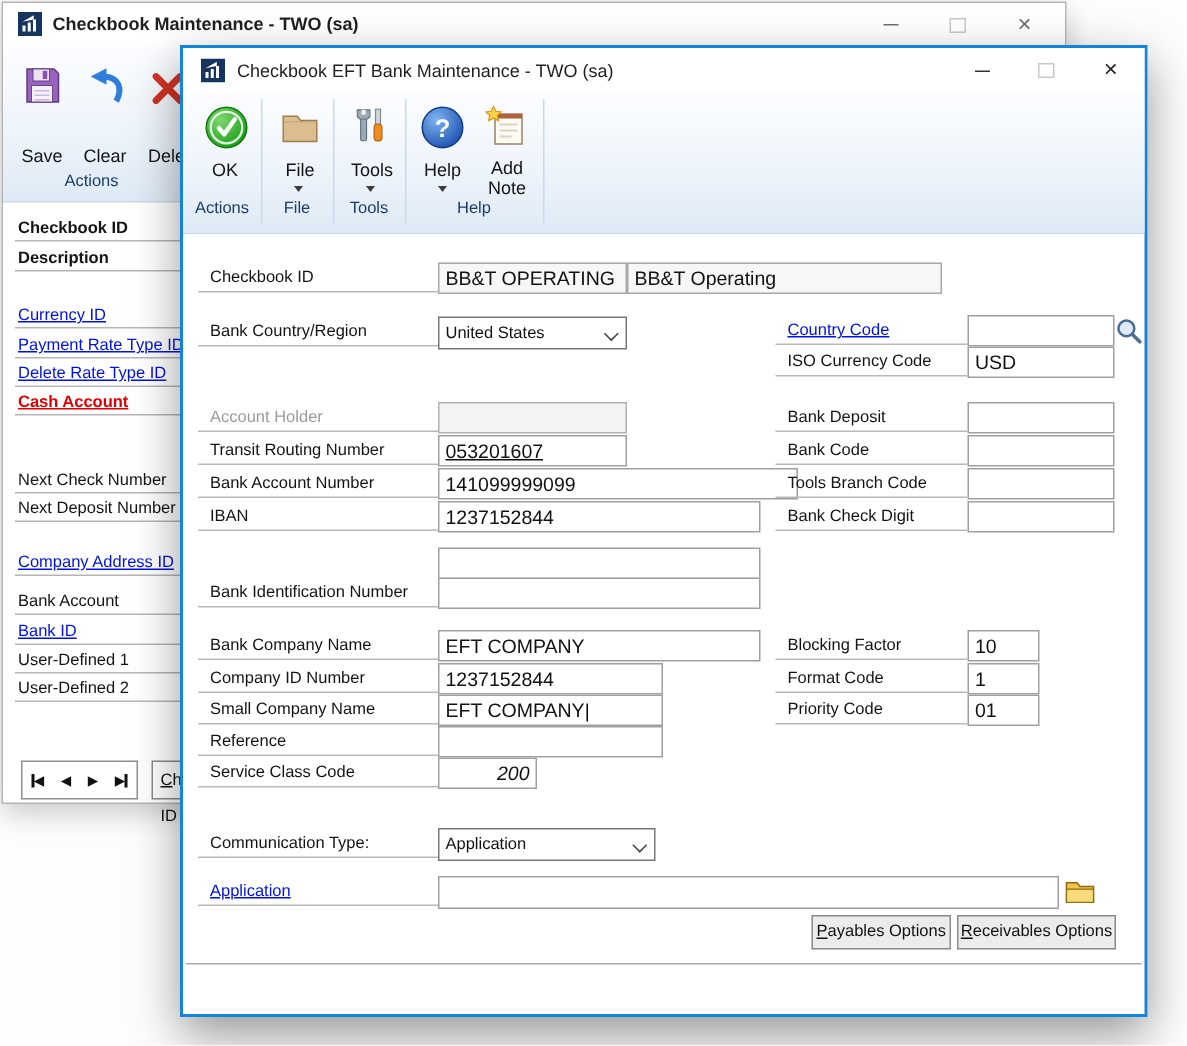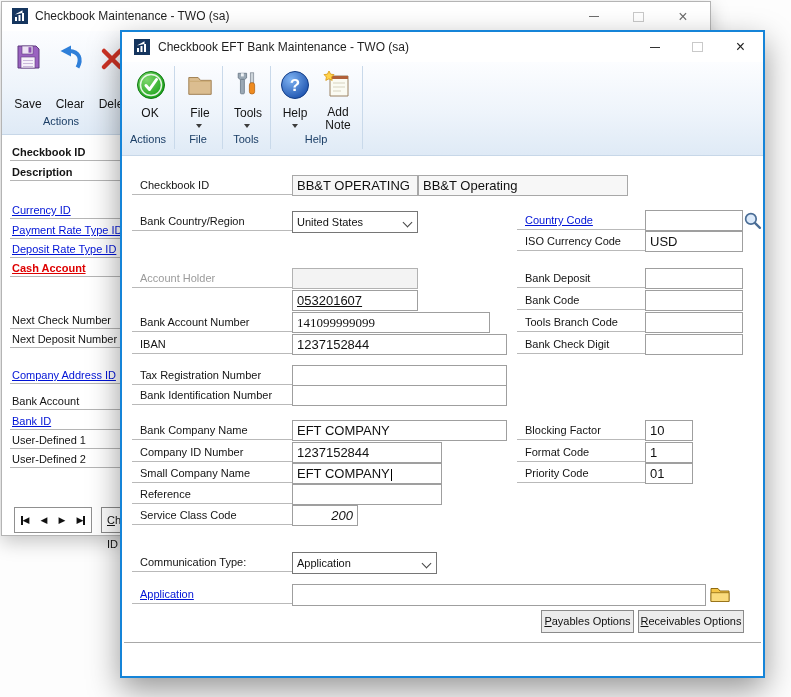--- a/index.html
+++ b/index.html
@@ -5,21 +5,21 @@
   html,body{margin:0;padding:0;background:#fdfdfd;font-family:"Liberation Sans",sans-serif;}
   .screen{position:relative;width:791px;height:697px;overflow:hidden;background:#fdfdfd;}
   .win{position:absolute;background:#fff;box-sizing:border-box;}
   .bg-win{left:1px;top:1px;width:710px;height:535px;border:1px solid #b4b4b4;box-shadow:0 6px 18px rgba(0,0,0,.22);z-index:1;}
   .fg-win{left:120px;top:30px;width:645px;height:648px;border:2px solid #1584d8;box-shadow:0 12px 30px rgba(0,0,0,.40);z-index:10;}
   .titlebar{position:absolute;left:0;top:0;right:0;height:30px;background:#fff;}
   .bg-win .titlebar{height:29px;}
   .appicon{position:absolute;left:12px;top:7px;width:16px;height:16px;}
   .bg-win .appicon{left:10px;top:6px;}
   .title{position:absolute;left:36px;top:0;line-height:30px;font-size:12px;color:#1f1f1f;white-space:nowrap;}
-  .bg-win .title{left:33px;line-height:29px;}
+  .bg-win .title{left:33px;line-height:29px;font-weight:bold;}
   .wbtn{position:absolute;top:0;height:100%;display:flex;align-items:center;justify-content:center;}
   .g-min{width:10px;height:0;border-top:1px solid #555;display:block;}
   .g-max{width:9px;height:8px;border:1px solid #c9c9c9;display:block;}
   .g-x{font-size:16px;color:#3c3c3c;line-height:1;}
   .bg-win .g-min{border-top-color:#6e6e6e;}
   .bg-win .g-x{color:#6e6e6e;}
   .ribbon{position:absolute;left:0;right:0;background:linear-gradient(180deg,#fcfdff 0%,#eef4fb 55%,#dfeaf6 100%);border-bottom:1px solid #c7d7e8;}
   .bg-ribbon{top:29px;height:103px;}
   .fg-ribbon{top:30px;height:93px;}
   .rb-label{position:absolute;font-size:12px;color:#141414;text-align:center;white-space:nowrap;}
@@ -103,21 +103,21 @@
       <span class="rb-label" style="left:92px;top:66px;width:44px;">Delete</span>
 
       <span class="grp-label" style="left:0;top:84px;width:118px;">Actions</span>
       <span class="rb-sep" style="left:118px;"></span>
     </div>
 
     <div class="srow req" style="top:142px;">Checkbook ID</div>
     <div class="srow req" style="top:162px;">Description</div>
     <div class="srow" style="top:200px;"><span class="lnk">Currency ID</span></div>
     <div class="srow" style="top:220px;"><span class="lnk">Payment Rate Type ID</span></div>
-    <div class="srow" style="top:239px;"><span class="lnk">Deposit Rate Type ID</span></div>
+    <div class="srow" style="top:239px;"><span class="lnk">Delete Rate Type ID</span></div>
     <div class="srow" style="top:258px;"><span class="req" style="text-decoration:underline;">Cash Account</span></div>
     <div class="srow" style="top:310px;">Next Check Number</div>
     <div class="srow" style="top:329px;">Next Deposit Number</div>
     <div class="srow" style="top:365px;"><span class="lnk">Company Address ID</span></div>
     <div class="srow" style="top:391px;">Bank Account</div>
     <div class="srow" style="top:411px;"><span class="lnk">Bank ID</span></div>
     <div class="srow" style="top:430px;">User-Defined 1</div>
     <div class="srow" style="top:449px;">User-Defined 2</div>
 
     <div class="navgrp">
@@ -238,36 +238,36 @@
           <circle cx="7.5" cy="7.5" r="5" fill="#dceafa" stroke="#4a6d96" stroke-width="1.6"></circle>
           <line x1="11.5" y1="11.5" x2="16" y2="16" stroke="#4a6d96" stroke-width="2.2" stroke-linecap="round"></line>
         </svg>
     </span>
 
     <div class="lblcell" style="left:395px;top:200px;width:128px;">ISO Currency Code</div>
     <div class="fld" style="left:523px;top:199px;width:98px;">USD</div>
 
     <div class="lblcell dim" style="left:10px;top:237px;width:160px;">Account Holder</div>
     <div class="fld dis" style="left:170px;top:236px;width:126px;"></div>
+    <div class="lblcell" style="left:10px;top:259px;width:160px;">Transit Routing Number</div>
     <div class="fld" style="left:170px;top:258px;width:126px;text-decoration:underline;">053201607</div>
     <div class="lblcell" style="left:10px;top:281px;width:160px;">Bank Account Number</div>
-    <div class="fld" style="left:170px;top:280px;width:198px;font-family:Liberation Serif, serif;">141099999099</div>
+    <div class="fld" style="left:170px;top:280px;width:240px;">141099999099</div>
     <div class="lblcell" style="left:10px;top:303px;width:160px;">IBAN</div>
     <div class="fld" style="left:170px;top:302px;width:215px;">1237152844</div>
 
     <div class="lblcell" style="left:395px;top:237px;width:128px;">Bank Deposit</div>
     <div class="fld" style="left:523px;top:236px;width:98px;"></div>
     <div class="lblcell" style="left:395px;top:259px;width:128px;">Bank Code</div>
     <div class="fld" style="left:523px;top:258px;width:98px;"></div>
     <div class="lblcell" style="left:395px;top:281px;width:128px;">Tools Branch Code</div>
     <div class="fld" style="left:523px;top:280px;width:98px;"></div>
     <div class="lblcell" style="left:395px;top:303px;width:128px;">Bank Check Digit</div>
     <div class="fld" style="left:523px;top:302px;width:98px;"></div>
 
-    <div class="lblcell" style="left:10px;top:334px;width:160px;">Tax Registration Number</div>
     <div class="fld" style="left:170px;top:333px;width:215px;"></div>
     <div class="lblcell" style="left:10px;top:354px;width:160px;">Bank Identification Number</div>
     <div class="fld" style="left:170px;top:353px;width:215px;"></div>
 
     <div class="lblcell" style="left:10px;top:389px;width:160px;">Bank Company Name</div>
     <div class="fld" style="left:170px;top:388px;width:215px;">EFT COMPANY</div>
     <div class="lblcell" style="left:10px;top:411px;width:160px;">Company ID Number</div>
     <div class="fld" style="left:170px;top:410px;width:150px;">1237152844</div>
     <div class="lblcell" style="left:10px;top:432px;width:160px;">Small Company Name</div>
     <div class="fld" style="left:170px;top:431px;width:150px;"><span>EFT COMPANY</span><span class="caret"></span></div>

